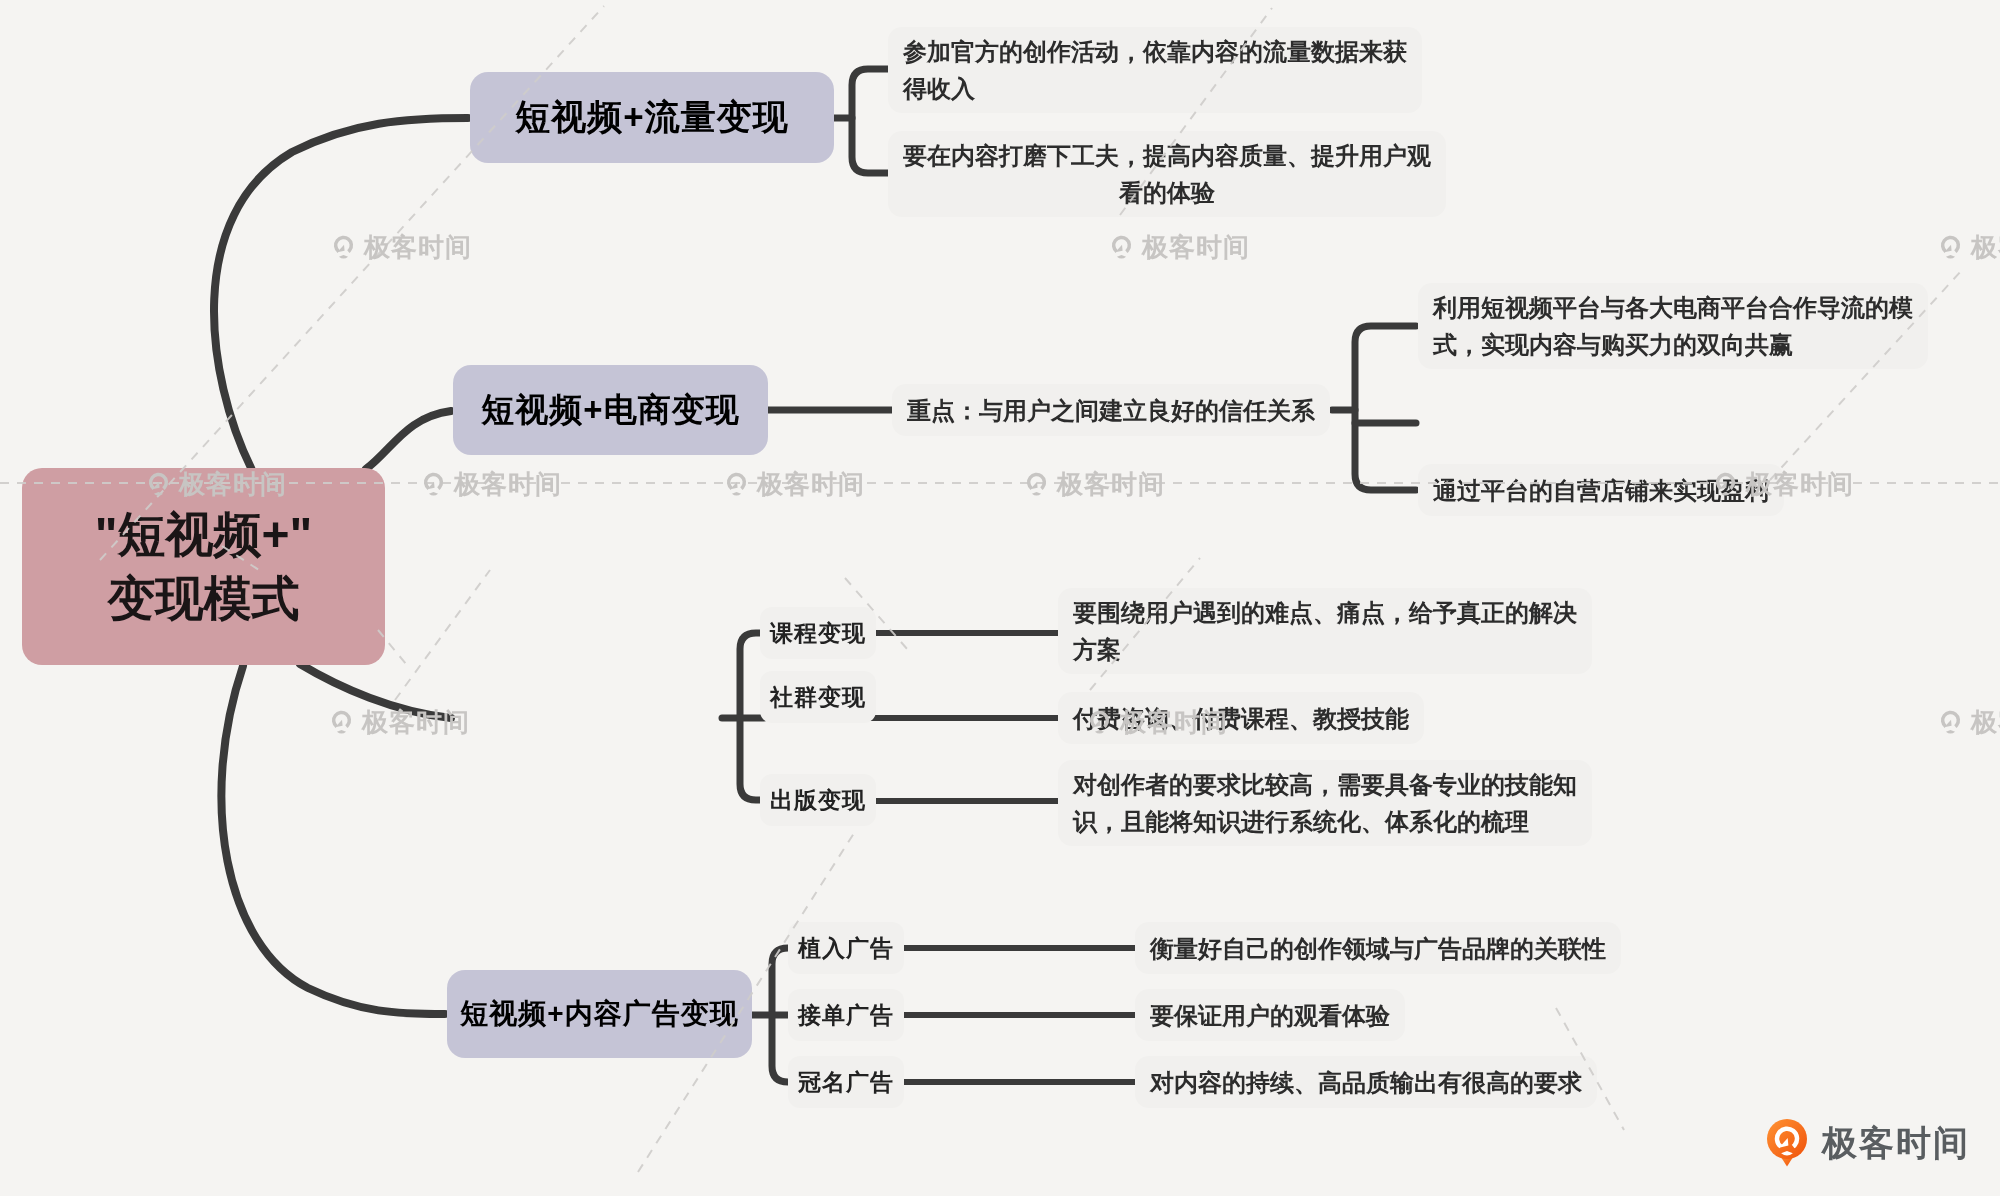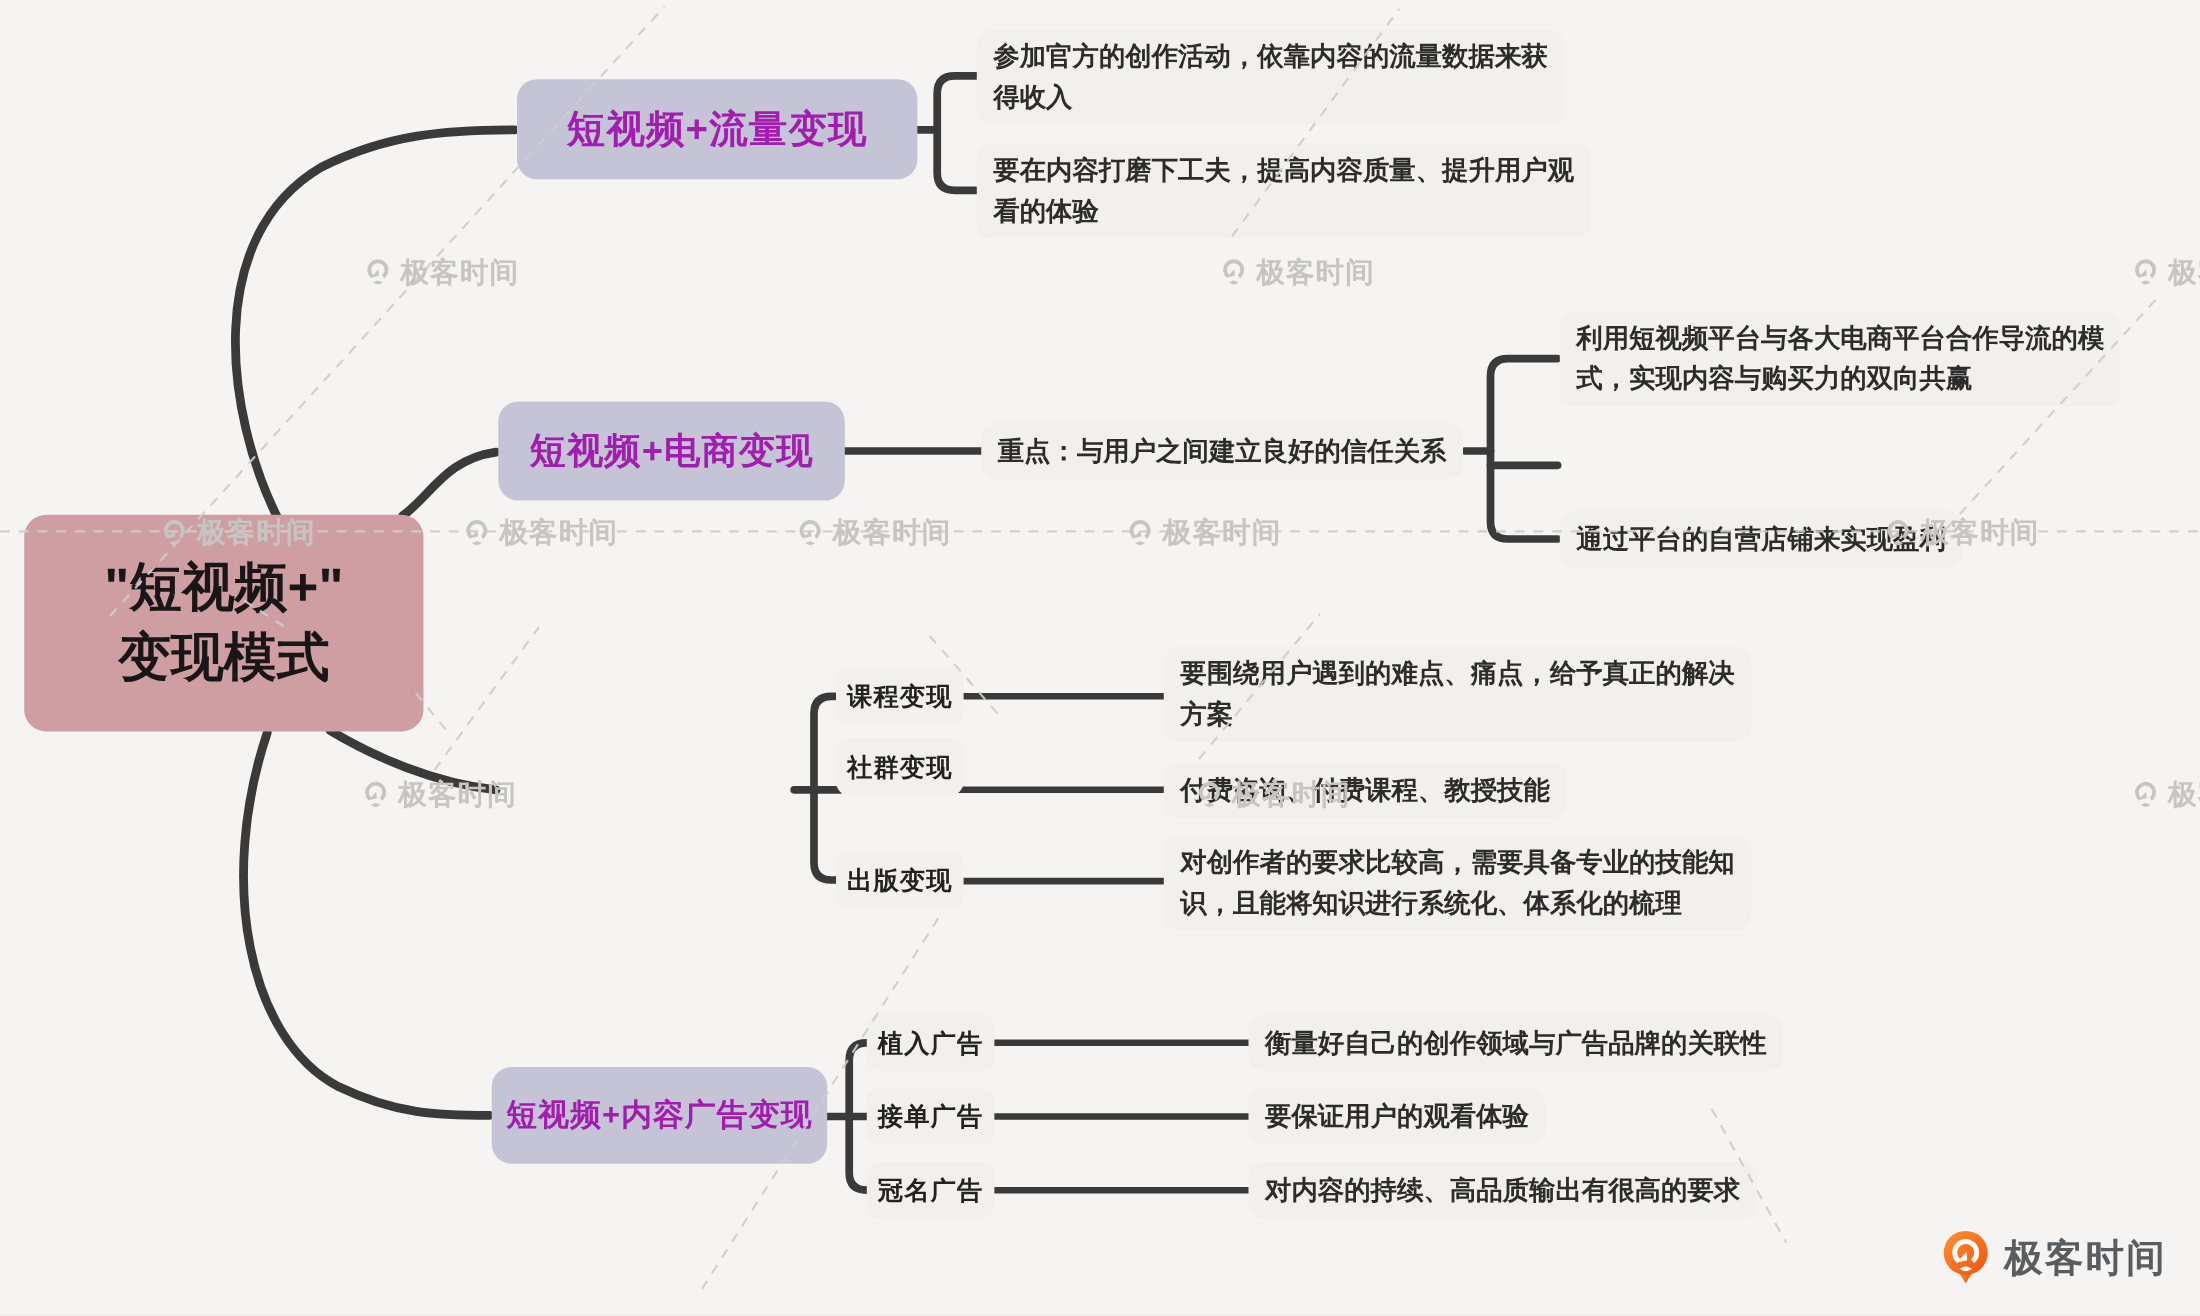--- a/index.html
+++ b/index.html
@@ -12,21 +12,21 @@
   .connector-layer{z-index:1;}
   .wm-line-layer{z-index:6;opacity:.9;}
   .node{position:absolute;box-sizing:border-box;display:flex;align-items:center;z-index:3;}
   .root{
     background:#cf9ea3;border-radius:20px;justify-content:center;text-align:center;
     font-size:48px;line-height:64px;font-weight:700;color:#1a1516;
   }
   .root .txt{white-space:pre-line;}
   .branch{
     background:#c5c4d6;border-radius:18px;justify-content:center;
-    font-weight:700;color:#a21caf;letter-spacing:1px;
+    font-weight:700;color:#000000;letter-spacing:1px;
   }
   .leaf{
     background:#f1f0ee;border-radius:14px;padding:0 15px;width:max-content;
     font-size:24px;line-height:37px;font-weight:600;color:#2c2c2c;
   }
   .leaf .txt{white-space:pre;}
   .sublabel{
     background:#f1f0ee;border-radius:12px;padding:0 10px;width:max-content;height:52px;
     font-size:23px;font-weight:700;color:#222;letter-spacing:1px;
   }
@@ -103,21 +103,21 @@
     <span>短视频+电商变现</span>
   </div>
   <div class="node branch" style="left:447px;top:970px;width:305px;height:88px;font-size:28px;">
     <span>短视频+内容广告变现</span>
   </div>
 
   <div class="node leaf" style="left:888px;top:27px;height:86px;">
     <span class="txt">参加官方的创作活动，依靠内容的流量数据来获
 得收入</span>
   </div>
-  <div class="node leaf" style="left:888px;top:131px;height:86px;">
+  <div class="node leaf" style="left:888px;top:131px;height:86px;text-align:center;">
     <span class="txt">要在内容打磨下工夫，提高内容质量、提升用户观
 看的体验</span>
   </div>
 
   <div class="node leaf" style="left:892px;top:384px;height:52px;">
     <span class="txt">重点：与用户之间建立良好的信任关系</span>
   </div>
   <div class="node leaf" style="left:1418px;top:283px;height:86px;">
     <span class="txt">利用短视频平台与各大电商平台合作导流的模
 式，实现内容与购买力的双向共赢</span>

